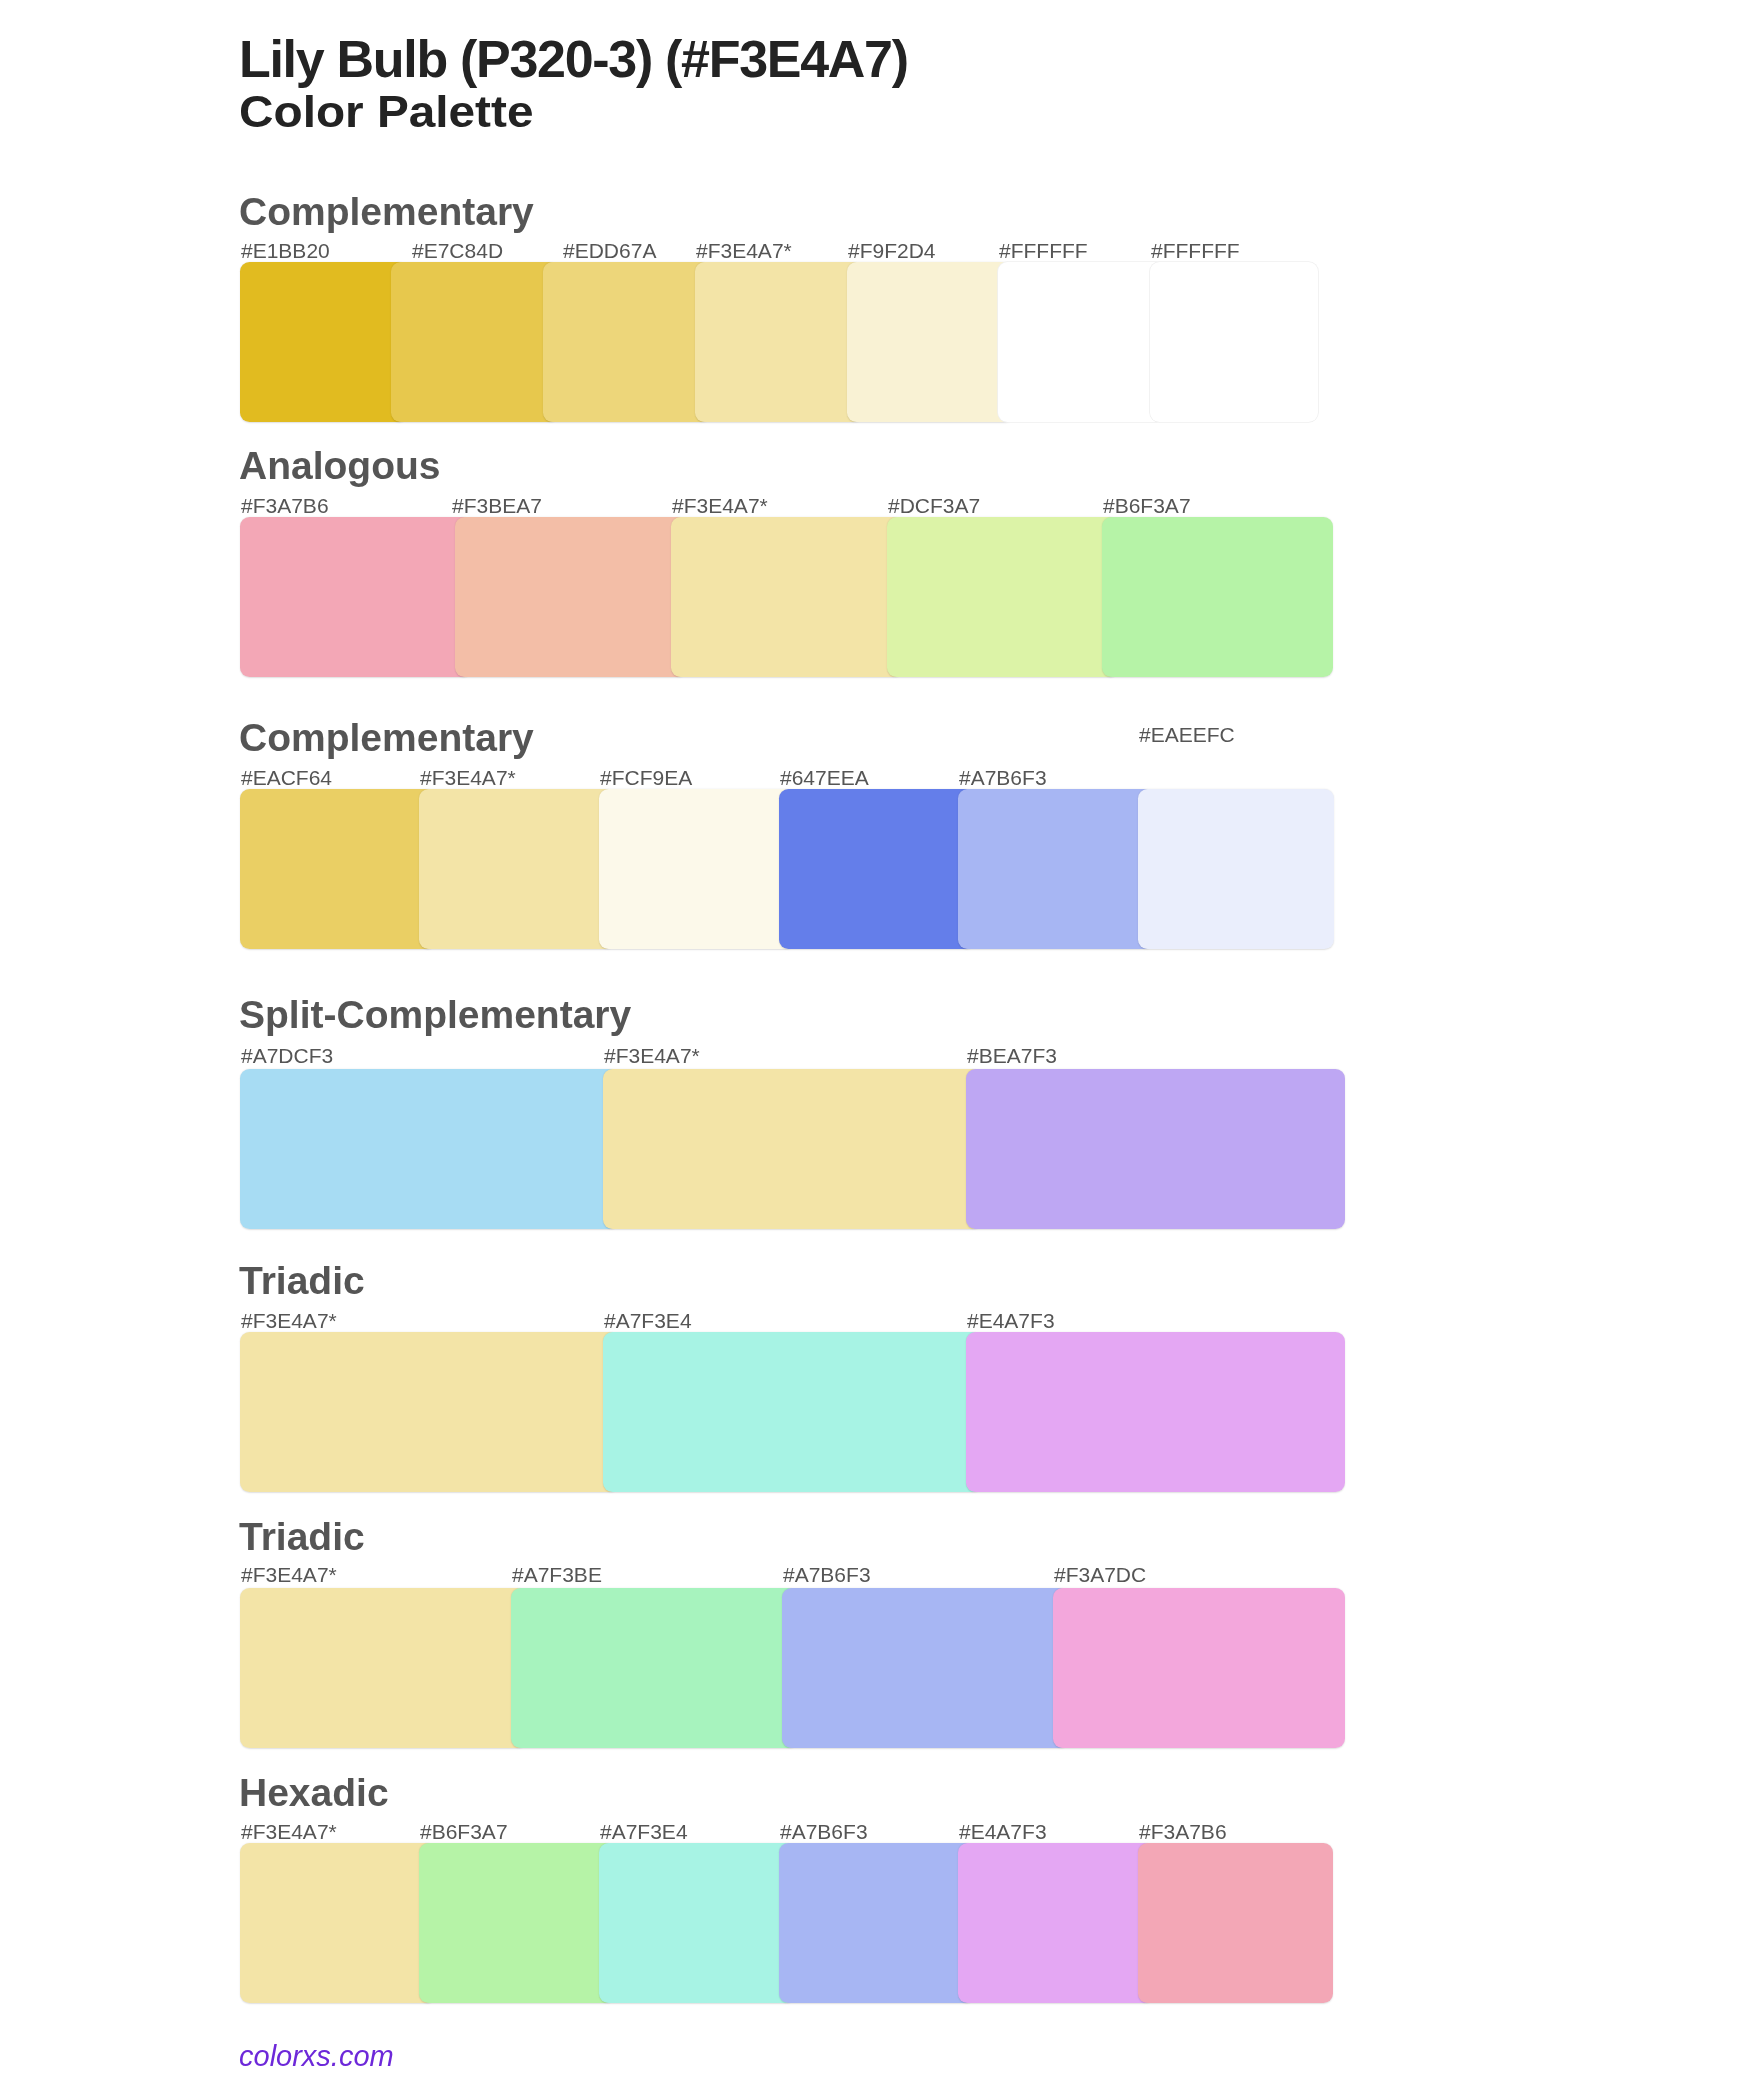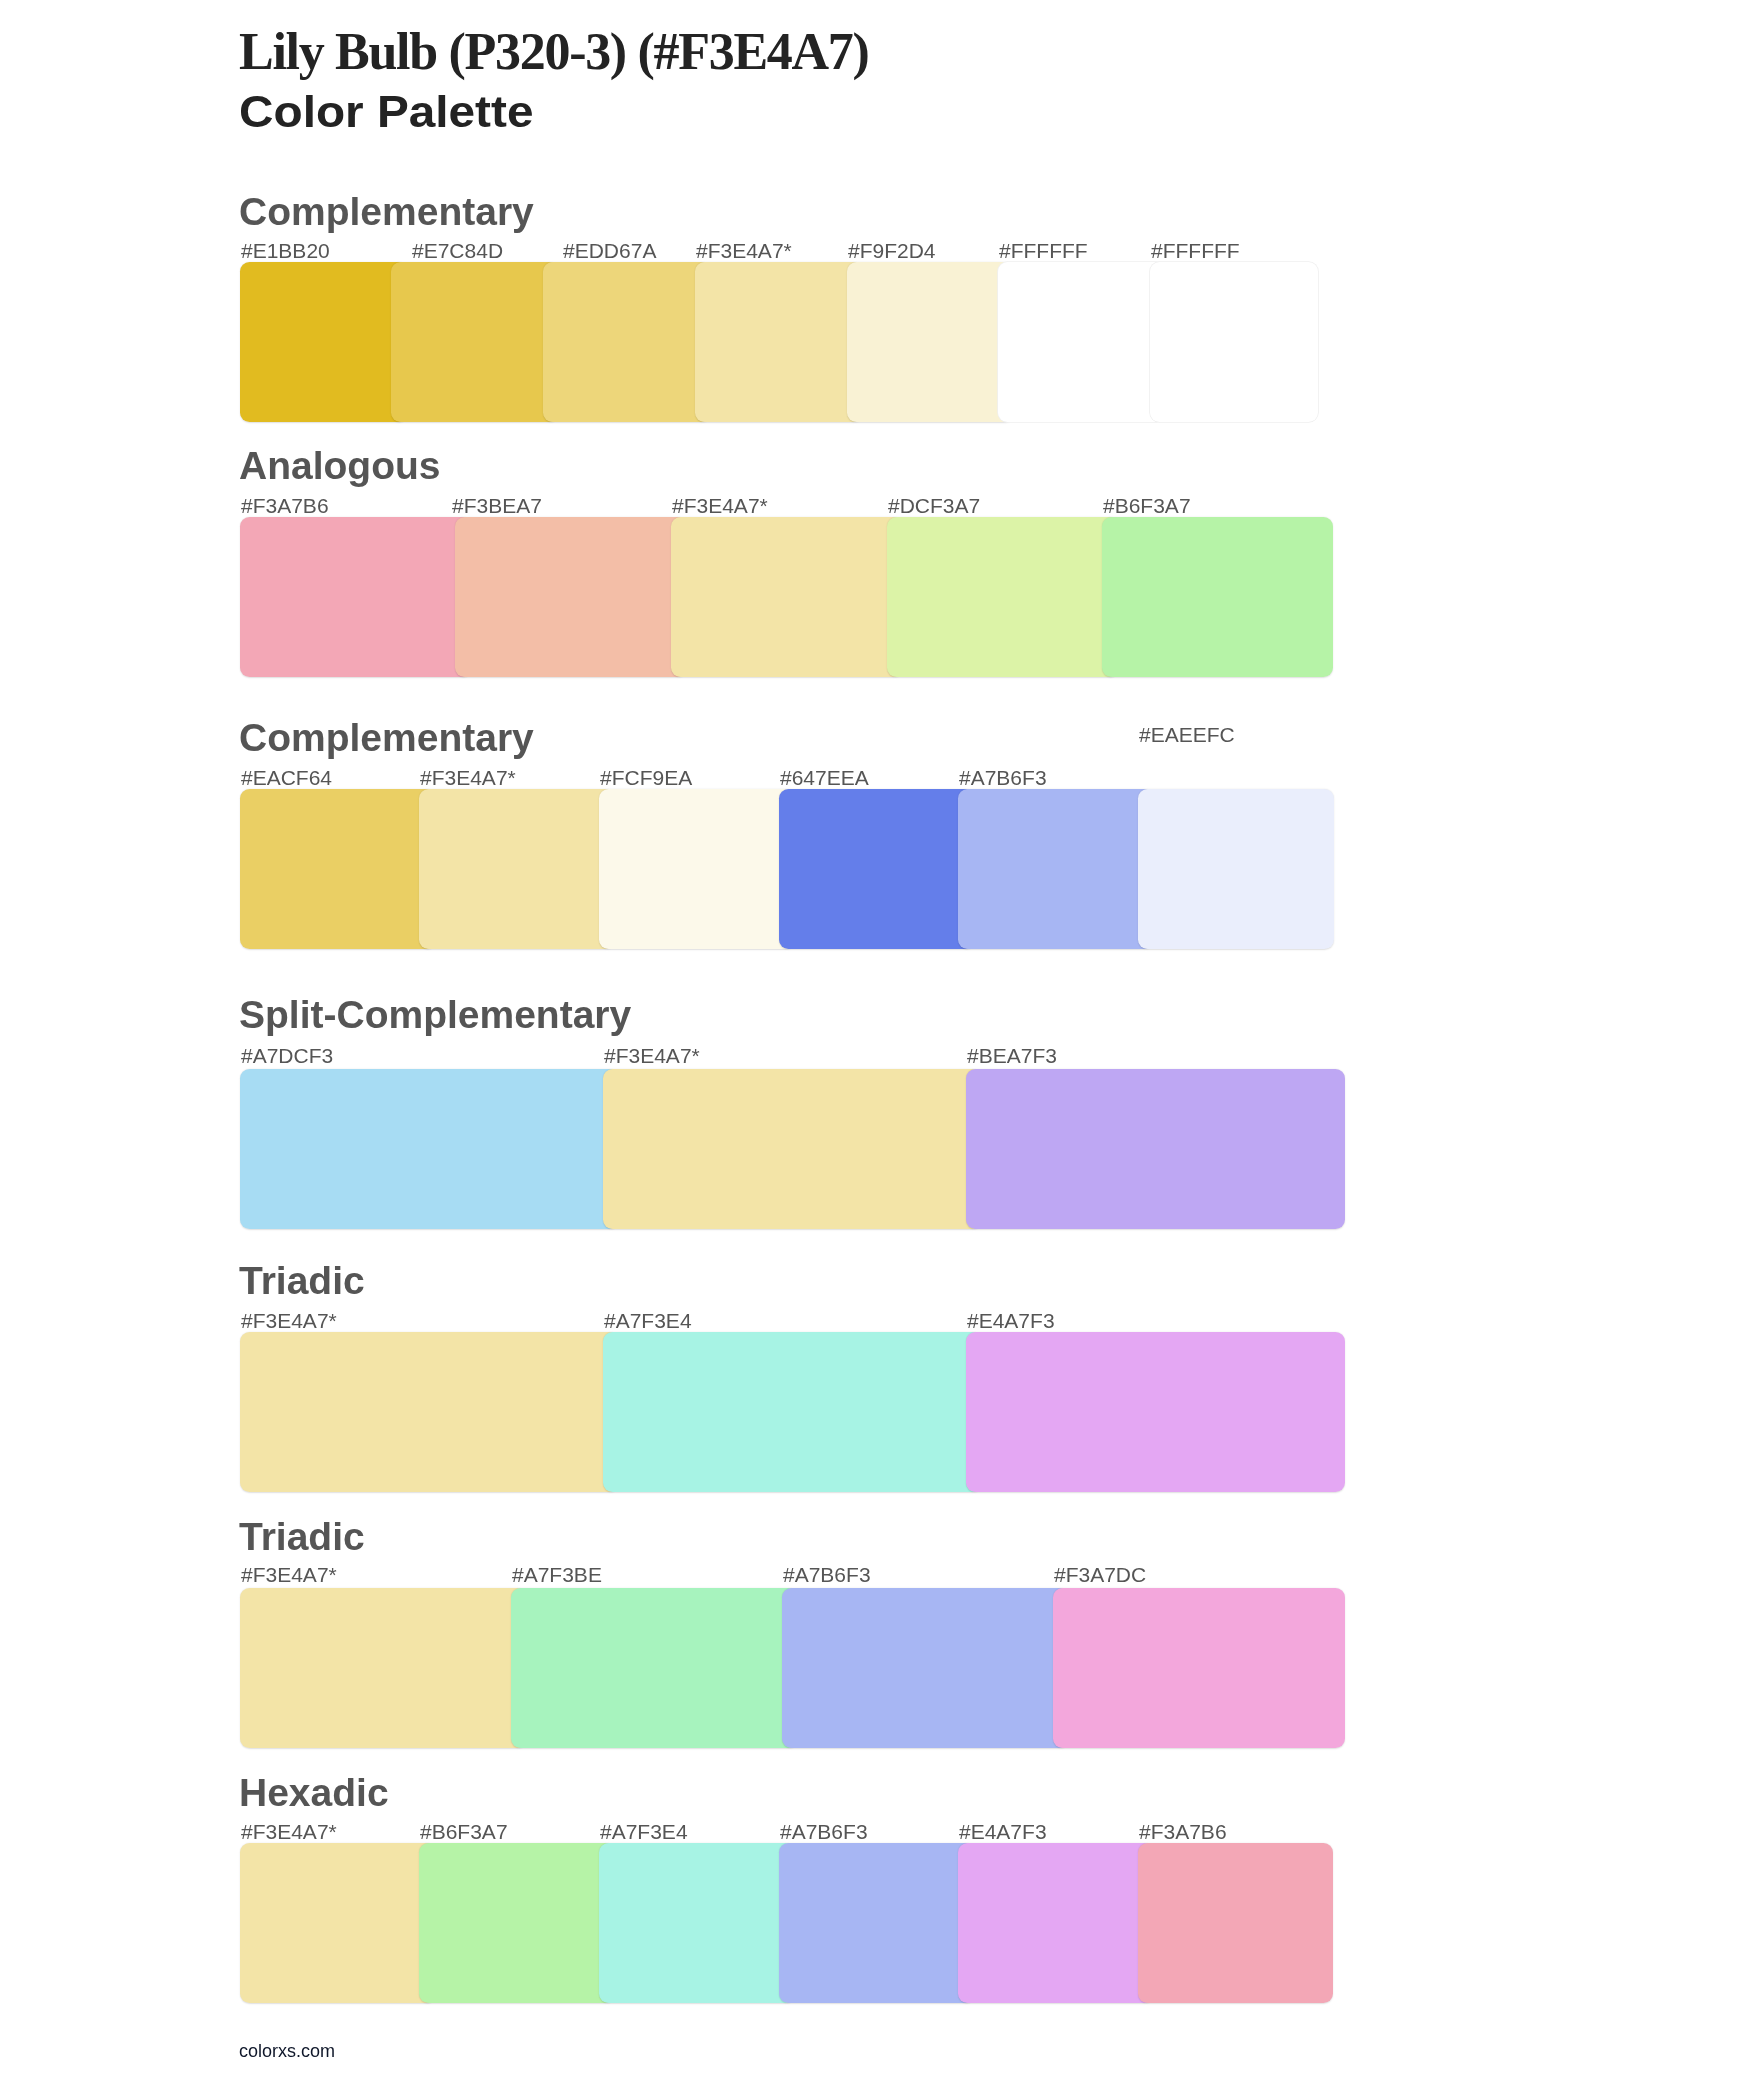--- a/index.html
+++ b/index.html
@@ -2,27 +2,27 @@
 <html lang="en" style="font-size:12.8px"><head>
 <meta charset="utf-8">
 <title>Lily Bulb (P320-3) (#F3E4A7)</title>
 <style>
   html,body{margin:0;padding:0;}
   body{width:1757px;height:2077px;background:#ffffff;font-family:"Liberation Sans",sans-serif;
        -webkit-font-smoothing:antialiased;text-rendering:optimizeLegibility;}
   #page{position:relative;width:1757px;height:2077px;overflow:hidden;background:#ffffff;}
   .title,.subtitle,.h2,.label,.footer{position:absolute;white-space:nowrap;margin:0;padding:0;
        transform:translateZ(0);}
-  .title{left:239px;top:26px;font-size:52px;font-weight:700;color:#232323;line-height:1;letter-spacing:-1.3px;font-family:Liberation Serif, serif;}
+  .title{left:239px;top:33px;font-size:52px;font-weight:700;color:#232323;line-height:1;letter-spacing:-1.3px;}
   .subtitle{left:239px;top:90px;font-size:44px;font-weight:700;color:#232323;line-height:1;letter-spacing:0px;transform:scaleX(1.085) translateZ(0);transform-origin:left top;}
   .h2{left:239px;margin:0;font-size:39px;font-weight:700;color:#555555;line-height:1;letter-spacing:0px;}
   .label{font-size:21px;font-weight:400;color:#555555;line-height:1;letter-spacing:0px;}
   .sw{position:absolute;border-radius:9.6px;box-shadow:0 0.8px 1.6px rgba(0,0,0,.13);}
   .sw.white{box-shadow:0 0 0 0.8px #efefef;}
-  .footer{left:239px;top:2042px;font-size:18px;color:#0f172a;line-height:1;}
+  .footer{left:239px;top:2042px;font-size:29px;color:#6d28d9;line-height:1;font-style:italic;}
   .section{position:static;}
   .swatch-row{position:static;}
 </style>
 </head>
 <body>
 
 <div id="page">
   <h1 class="title">Lily Bulb (P320-3) (#F3E4A7)</h1>
   <div class="subtitle">Color Palette</div>
   <section class="section">

